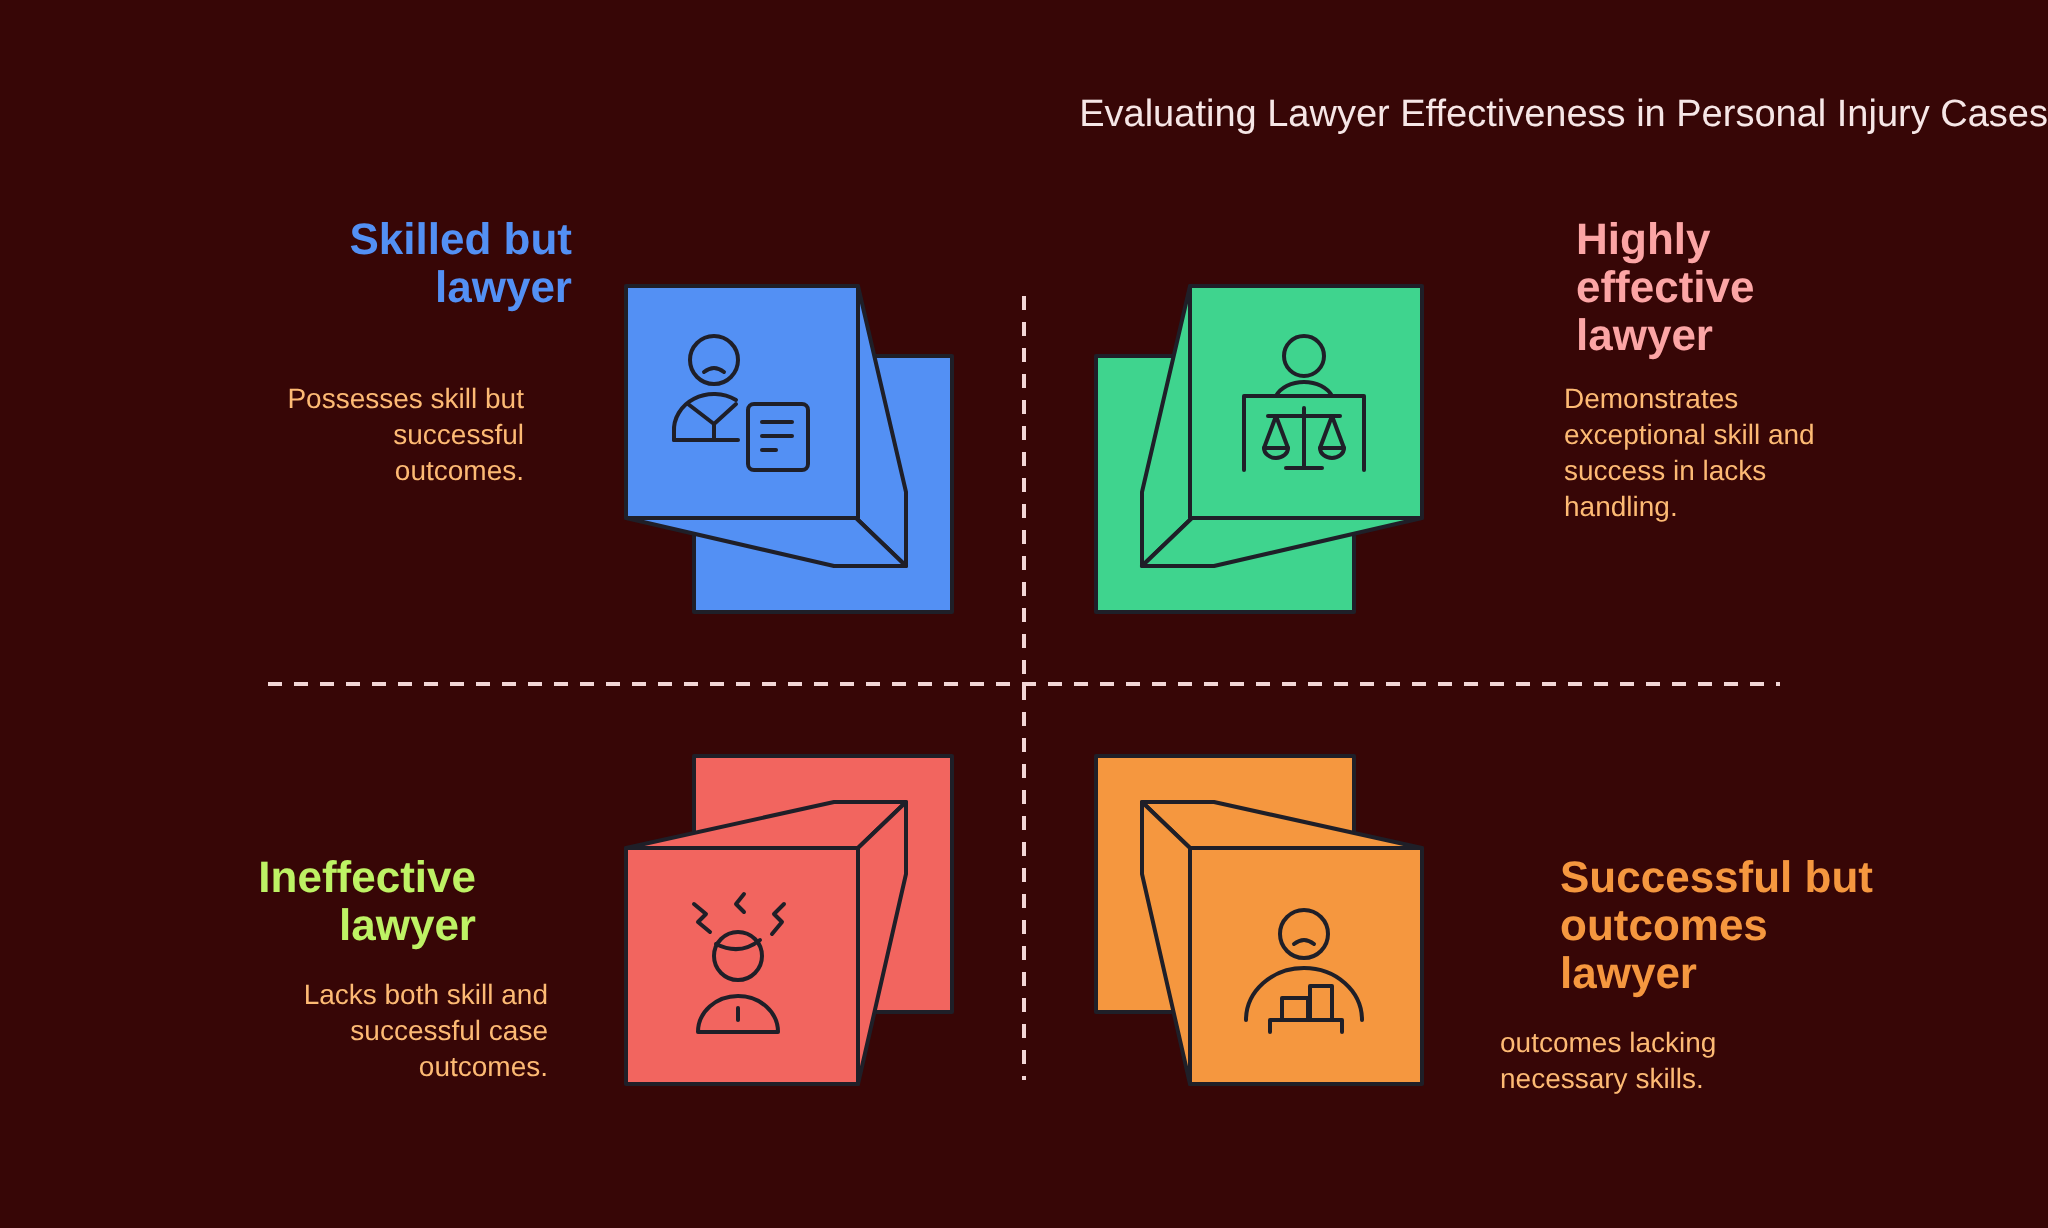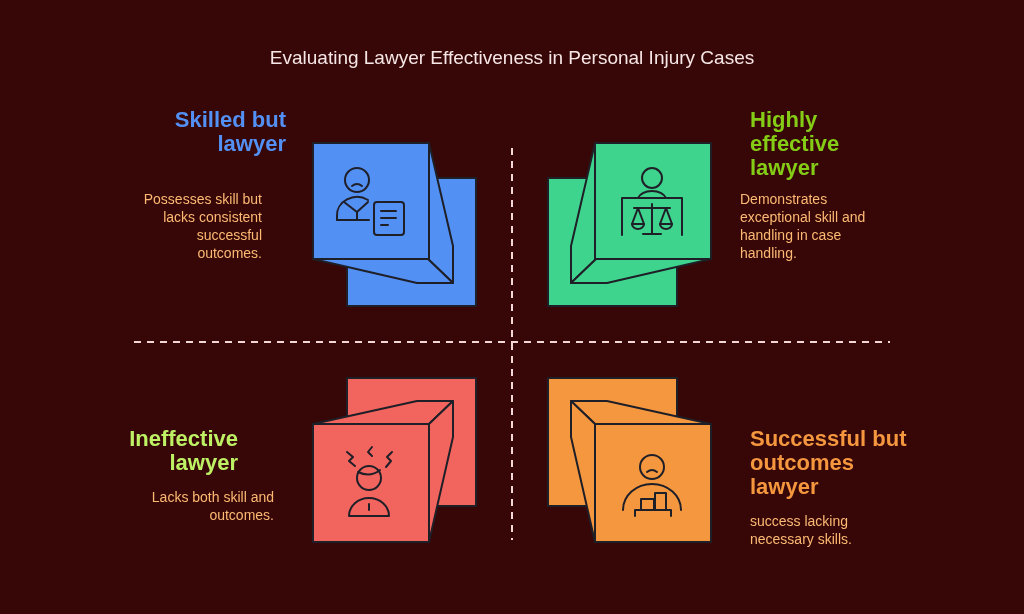--- a/index.html
+++ b/index.html
@@ -4,21 +4,21 @@
   <style>
     html, body { margin: 0; padding: 0; }
     body {
       width: 1024px; height: 614px; overflow: hidden;
       background: #370606;
       font-family: "Liberation Sans", "DejaVu Sans", sans-serif;
       position: relative;
     }
     .title {
       position: absolute; left: 0; top: 47px; width: 1024px;
-      text-align: center; color: #f6e6e6; font-size: 19px;
+      text-align: right; color: #f6e6e6; font-size: 19px;
     }
     .quad-title {
       position: absolute; font-weight: bold; font-size: 22px; line-height: 24px;
     }
     .quad-desc {
       position: absolute; color: #fdba74; font-size: 14px; line-height: 18px;
     }
     .right-align { text-align: right; }
     .left-align { text-align: left; }
     svg.art { position: absolute; left: 0; top: 0; }
@@ -102,47 +102,47 @@
     <rect x="655" y="493" width="11" height="17"></rect>
   </g>
 </svg>
 
 <div class="quad-title right-align" style="left:100px; top:108px; width:186px; color:#5390f4;">
   <div>Skilled but</div>
   <div>lawyer</div>
 </div>
 <div class="quad-desc right-align" style="left:100px; top:190px; width:162px;">
   <div>Possesses skill but</div>
-  <div>lacks consistent</div>
   <div>successful</div>
   <div>outcomes.</div>
 </div>
 
-<div class="quad-title left-align" style="left:750px; top:108px; width:200px; color:#84cc16;">
+<div class="quad-title left-align" style="left:788px; top:108px; width:200px; color:#fca5a5;">
   <div>Highly</div>
   <div>effective</div>
   <div>lawyer</div>
 </div>
-<div class="quad-desc left-align" style="left:740px; top:190px; width:200px;">
+<div class="quad-desc left-align" style="left:782px; top:190px; width:200px;">
   <div>Demonstrates</div>
   <div>exceptional skill and</div>
-  <div>handling in case</div>
+  <div>success in lacks</div>
   <div>handling.</div>
 </div>
 
 <div class="quad-title right-align" style="left:100px; top:427px; width:138px; color:#bef264;">
   <div>Ineffective</div>
   <div>lawyer</div>
 </div>
 <div class="quad-desc right-align" style="left:100px; top:488px; width:174px;">
   <div>Lacks both skill and</div>
+  <div>successful case</div>
   <div>outcomes.</div>
 </div>
 
-<div class="quad-title left-align" style="left:750px; top:427px; width:200px; color:#f5973f;">
+<div class="quad-title left-align" style="left:780px; top:427px; width:200px; color:#f5973f;">
   <div>Successful but</div>
   <div>outcomes</div>
   <div>lawyer</div>
 </div>
 <div class="quad-desc left-align" style="left:750px; top:512px; width:200px;">
-  <div>success lacking</div>
+  <div>outcomes lacking</div>
   <div>necessary skills.</div>
 </div>
 
 </body></html>

